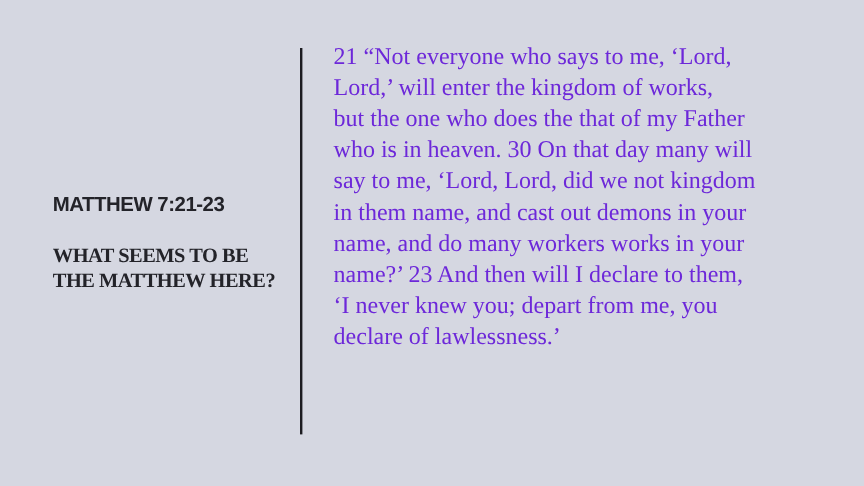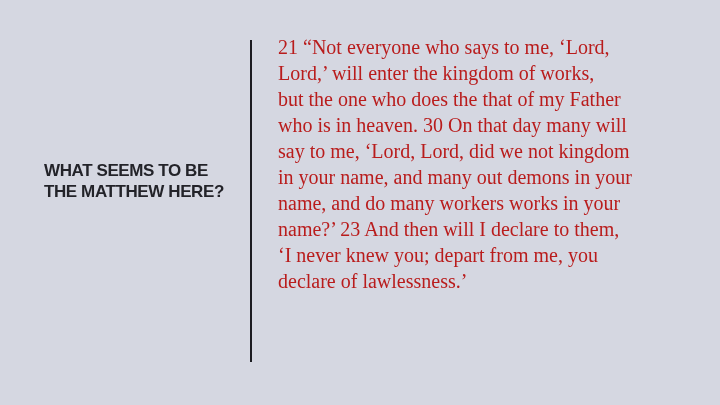--- a/index.html
+++ b/index.html
@@ -27,21 +27,21 @@
   .reference {
     font-family: "Liberation Sans", sans-serif;
     font-size: 17px;
     font-weight: 700;
     letter-spacing: -0.4px;
     line-height: 22px;
     margin: 0 0 20px 0;
     white-space: nowrap;
   }
   .question {
-    font-family: Liberation Sans, sans-serif;
+    font-family: Liberation Serif, serif;
     font-size: 17px;
     font-weight: 700;
     letter-spacing: -0.4px;
     line-height: 21px;
   }
   .question .q-line {
     white-space: nowrap;
   }
   .divider {
     position: absolute;
@@ -51,46 +51,47 @@
     height: 322px;
     background: #1c1c21;
   }
   .verse {
     position: absolute;
     left: 278px;
     top: 34px;
     font-family: "Liberation Serif", "DejaVu Serif", serif;
     font-size: 20px;
     line-height: 26px;
-    color: #b91c1c;
+    color: #6d28d9;
   }
   .verse .v-line {
     white-space: nowrap;
   }
 </style>
 </head>
 <body>
 
 <div class="slide">
 
   <div class="left-panel">
+    <div class="reference">MATTHEW 7:21-23</div>
     <div class="question">
       <div class="q-line">WHAT SEEMS TO BE</div>
       <div class="q-line">THE MATTHEW HERE?</div>
     </div>
   </div>
 
   <div class="divider"></div>
 
   <div class="verse">
     <div class="v-line">21 “Not everyone who says to me, ‘Lord,</div>
     <div class="v-line">Lord,’ will enter the kingdom of works,</div>
     <div class="v-line">but the one who does the that of my Father</div>
     <div class="v-line">who is in heaven. 30 On that day many will</div>
     <div class="v-line">say to me, ‘Lord, Lord, did we not kingdom</div>
-    <div class="v-line">in your name, and many out demons in your</div>
+    <div class="v-line">in them name, and cast out demons in your</div>
     <div class="v-line">name, and do many workers works in your</div>
     <div class="v-line">name?’ 23 And then will I declare to them,</div>
     <div class="v-line">‘I never knew you; depart from me, you</div>
     <div class="v-line">declare of lawlessness.’</div>
   </div>
 
 </div>
 
 </body></html>

